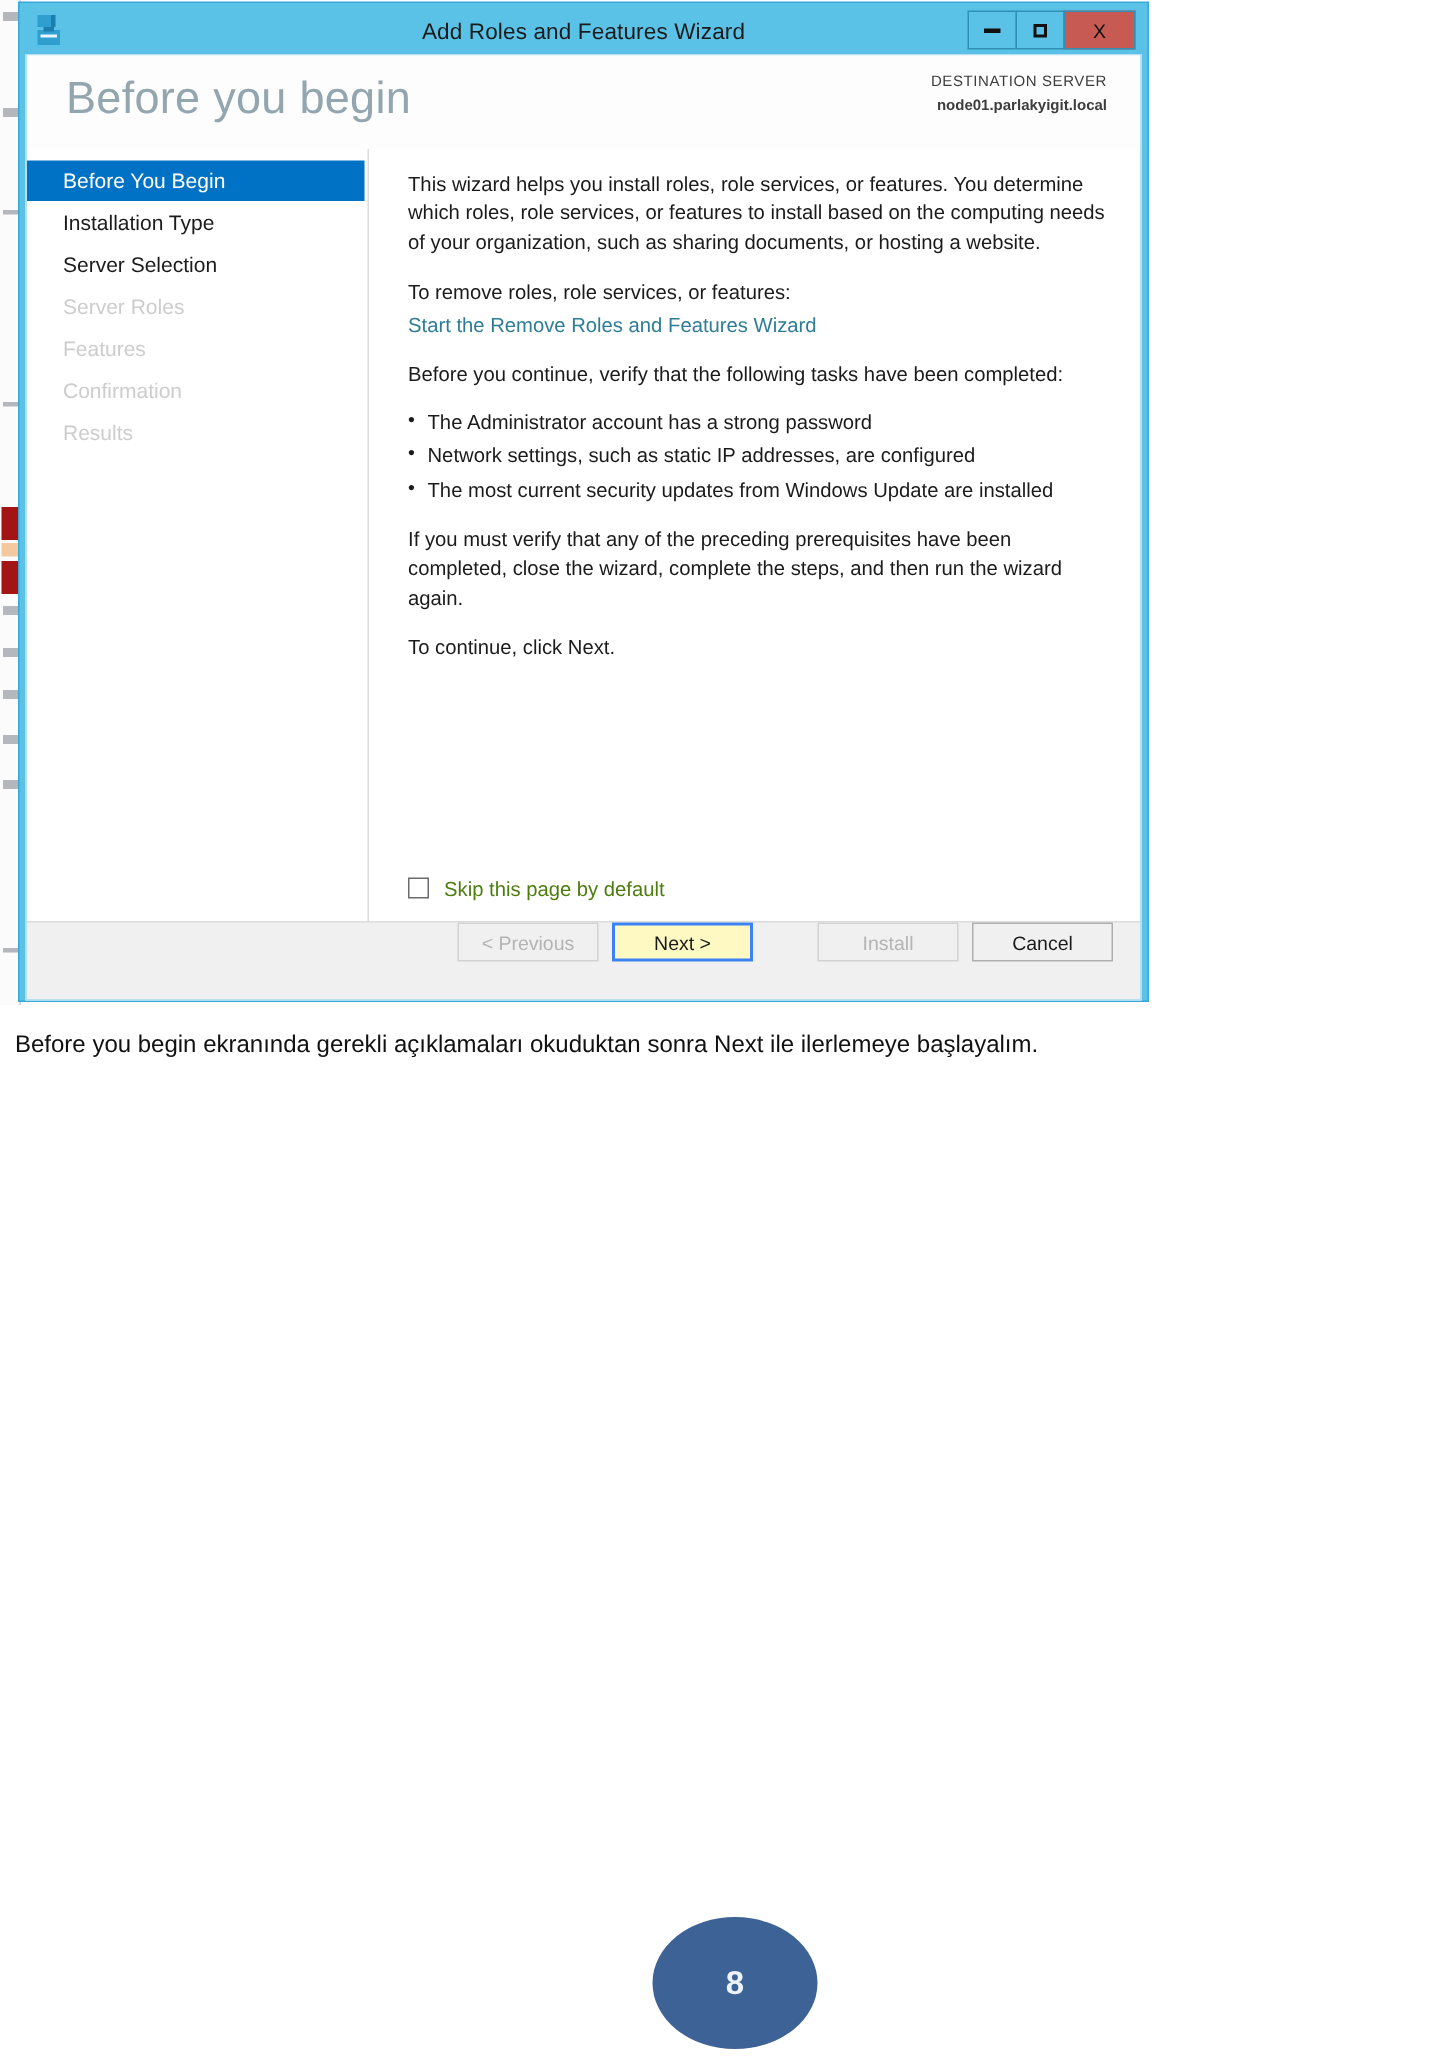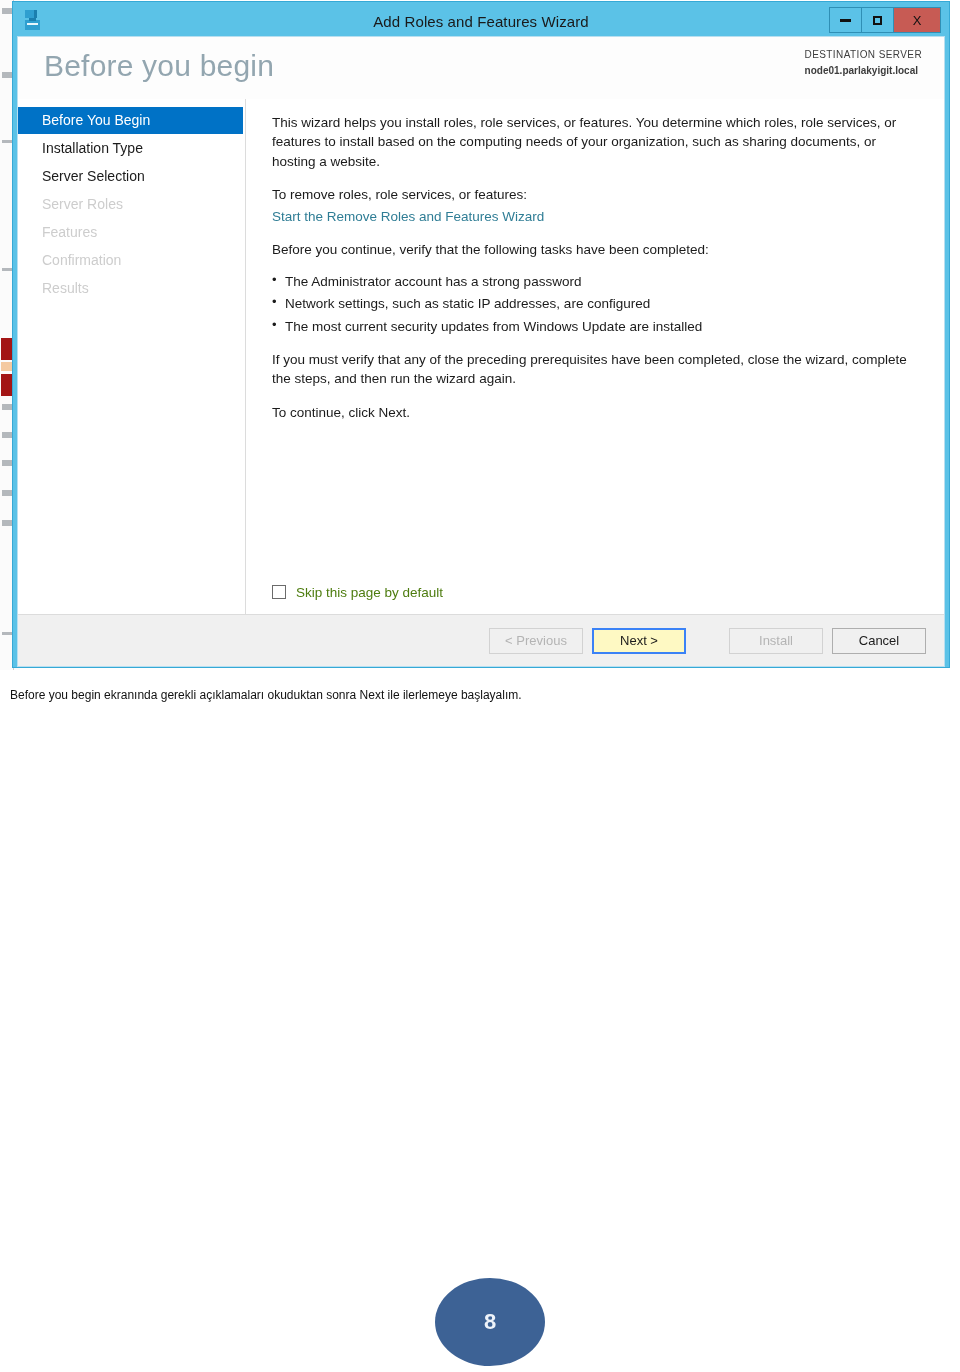--- a/index.html
+++ b/index.html
@@ -30,21 +30,21 @@
     background: #a31515;
   }
   .bg-orange {
     position: absolute; left: 1px; width: 12px; height: 9px;
     background: #f4c9a0;
   }
 
   
   .wizard {
     position: absolute; left: 13px; top: 2px;
-    width: 936px; height: 665px;
+    width: 752px; height: 665px;
     background: #5bc2e7;
     padding: 4px;
     box-shadow: 0 0 0 1px #36a9d6;
   }
   .titlebar {
     position: relative; height: 30px; background: #5bc2e7;
     display: flex; align-items: center;
   }
   .app-icon {
     position: absolute; left: 6px; top: 3px; width: 22px; height: 24px;
@@ -72,21 +72,21 @@
   
   .pg-header {
     position: relative; height: 62px; flex: none; background: #fdfdfd;
   }
   .pg-title {
     position: absolute; left: 26px; top: 12px;
     font-size: 30px; color: #93a6b0; font-weight: 300;
     font-family: "Liberation Sans", sans-serif; letter-spacing: .2px;
   }
   .dest-block {
-    position: absolute; right: 22px; top: 10px; text-align: left;
+    position: absolute; right: 22px; top: 10px; text-align: right;
     font-size: 10px; color: #3d3d3d; line-height: 1.55;
   }
   .dest-label { letter-spacing: .4px; }
   .dest-server { font-weight: bold; }
 
   
   .pg-main { flex: 1; display: flex; min-height: 0; }
   .nav {
     width: 228px; flex: none; padding-top: 8px;
     border-right: 1px solid #dcdcdc; background: #ffffff;
@@ -119,40 +119,40 @@
   }
   .cbox {
     width: 14px; height: 14px; border: 1px solid #6b6b6b; background: #fff;
   }
   .skip-label { font-size: 13.5px; color: #4d7c0f; }
 
   
   .footer {
     height: 52px; flex: none; background: #f0f0f0;
     border-top: 1px solid #dcdcdc;
-    display: flex; align-items: center; justify-content: flex-end;
+    display: flex; justify-content: flex-end;
     padding-right: 18px; gap: 9px;
   }
   .btn {
     min-width: 94px; height: 26px; font-size: 13px;
     border: 1px solid #aeaeae; background: #f0f0f0; color: #1b1b1b;
     display: flex; align-items: center; justify-content: center;
     font-family: "Liberation Sans", sans-serif;
   }
   .btn.disabled { color: #b4b4b4; border-color: #d2d2d2; }
   .btn.default { border: 2px solid #3b82f6; background: #fef9c3; }
   .btn.gap-left { margin-left: 34px; }
 
   
   .caption-block { position: absolute; left: 10px; top: 688px; width: 930px; }
   .caption-title {
     font-size: 13.5px; font-style: italic; font-weight: bold;
     color: #111; margin-bottom: 18px;
   }
-  .caption-body { font-size: 12px; color: #111; }
+  .caption-body { font-size: 16px; color: #111; }
 
   
   .pagenum {
     position: absolute; left: 435px; top: 1278px;
     width: 110px; height: 88px; border-radius: 50%;
     background: #3d6295; display: flex; align-items: center;
     justify-content: center; color: #eef3fa; font-size: 22px; font-weight: bold;
   }
 </style>
 </head>

